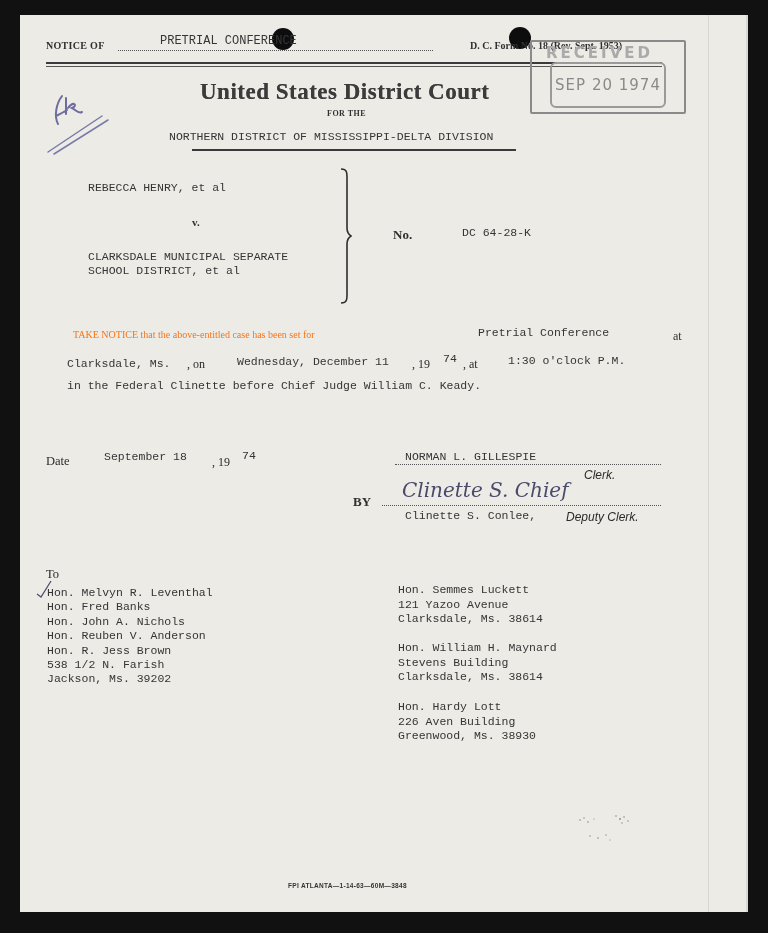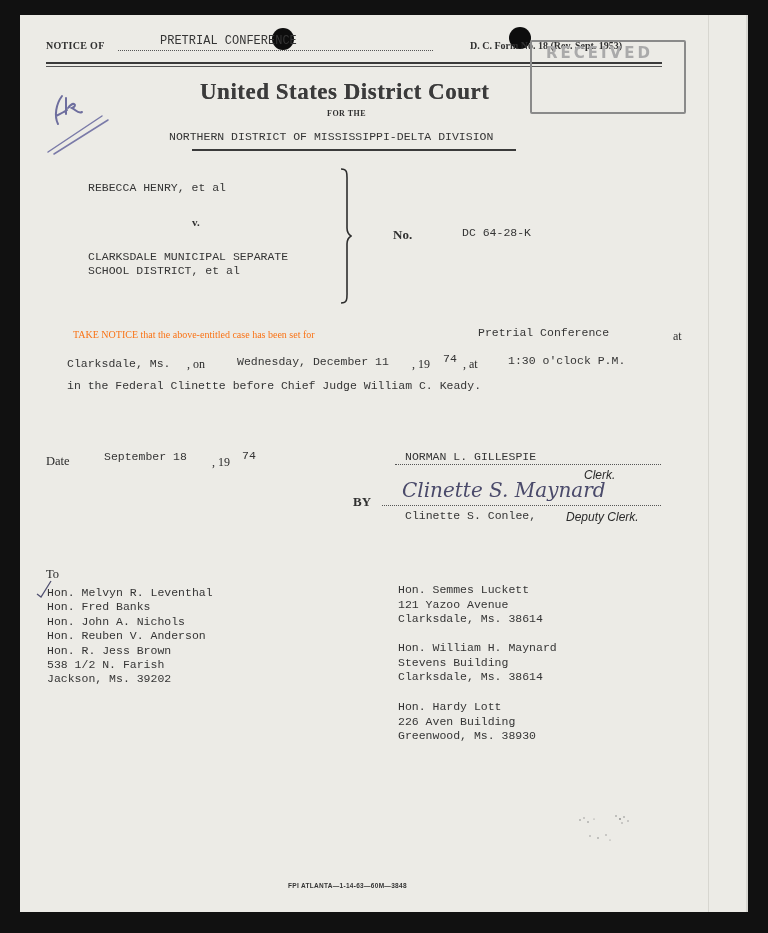--- a/index.html
+++ b/index.html
@@ -54,20 +54,21 @@
 <div class="abs serif-b" style="left:46px; top:40px; font-size:10px; letter-spacing:0.3px;">NOTICE OF</div>
 <div class="dotted" style="left:118px; top:50px; width:315px;"></div>
 <div class="abs mono" style="left:160px; top:34px; font-size:12px;">PRETRIAL CONFERENCE</div>
 <div class="abs serif-b" style="left:470px; top:40px; font-size:10px;">D. C. Form No. 18 (Rev. Sept. 1953)</div>
 
 <div class="rule" style="left:46px; top:62px; width:616px;"></div>
 <div class="rule-thin" style="left:46px; top:66px; width:616px;"></div>
 
 <div class="stamp">
   <div class="stamp-word">RECEIVED</div>
+  <div class="stamp-inner">SEP 20 1974</div>
 </div>
 
 <div class="abs" style="left:42px; top:86px; width:70px; height:70px;">
   <svg width="70" height="70" viewBox="0 0 70 70">
     <path d="M16 38 C12 30, 14 18, 20 10 M14 30 C18 28, 22 26, 25 24 M24 12 L24 28 M26 22 C32 14, 36 20, 30 22 C34 24, 36 28, 40 26" fill="none" stroke="#6e6e9e" stroke-width="2" stroke-linecap="round"></path>
     <path d="M6 66 L60 30 M12 68 L66 34" fill="none" stroke="#7a7aa8" stroke-width="1.5" stroke-linecap="round"></path>
   </svg>
   
 </div>
 
@@ -107,21 +108,21 @@
 <div class="abs" style="left:46px; top:454px; font-size:12.5px;">Date</div>
 <div class="abs mono" style="left:104px; top:450px; font-size:11.5px;">September 18</div>
 <div class="abs" style="left:212px; top:455px; font-size:12px;">, 19</div>
 <div class="abs mono" style="left:242px; top:449px; font-size:11.5px;">74</div>
 
 <div class="abs mono" style="left:405px; top:450px; font-size:11.5px;">NORMAN L. GILLESPIE</div>
 <div class="dotted" style="left:395px; top:464px; width:266px;"></div>
 <div class="abs" style="left:584px; top:468px; font-size:12px; font-style:italic; font-family:'Liberation Sans', sans-serif;">Clerk.</div>
 
 <div class="abs serif-b" style="left:353px; top:494px; font-size:13px;">BY</div>
-<div class="abs sig" style="left:402px; top:478px;">Clinette S. Maynard</div>
+<div class="abs sig" style="left:402px; top:478px;">Clinette S. Chief</div>
 <div class="dotted" style="left:382px; top:505px; width:279px;"></div>
 <div class="abs mono" style="left:405px; top:509px; font-size:11.5px;">Clinette S. Conlee,</div>
 <div class="abs" style="left:566px; top:510px; font-size:12px; font-style:italic; font-family:'Liberation Sans', sans-serif;">Deputy Clerk.</div>
 
 <div class="abs" style="left:46px; top:567px; font-size:12.5px;">To</div>
 <div class="abs" style="left:36px; top:580px;">
   <svg width="16" height="18" viewBox="0 0 16 18">
       <path d="M1 14 L5 17 L15 1" fill="none" stroke="#505070" stroke-width="1.3"></path>
     </svg>
 </div>

